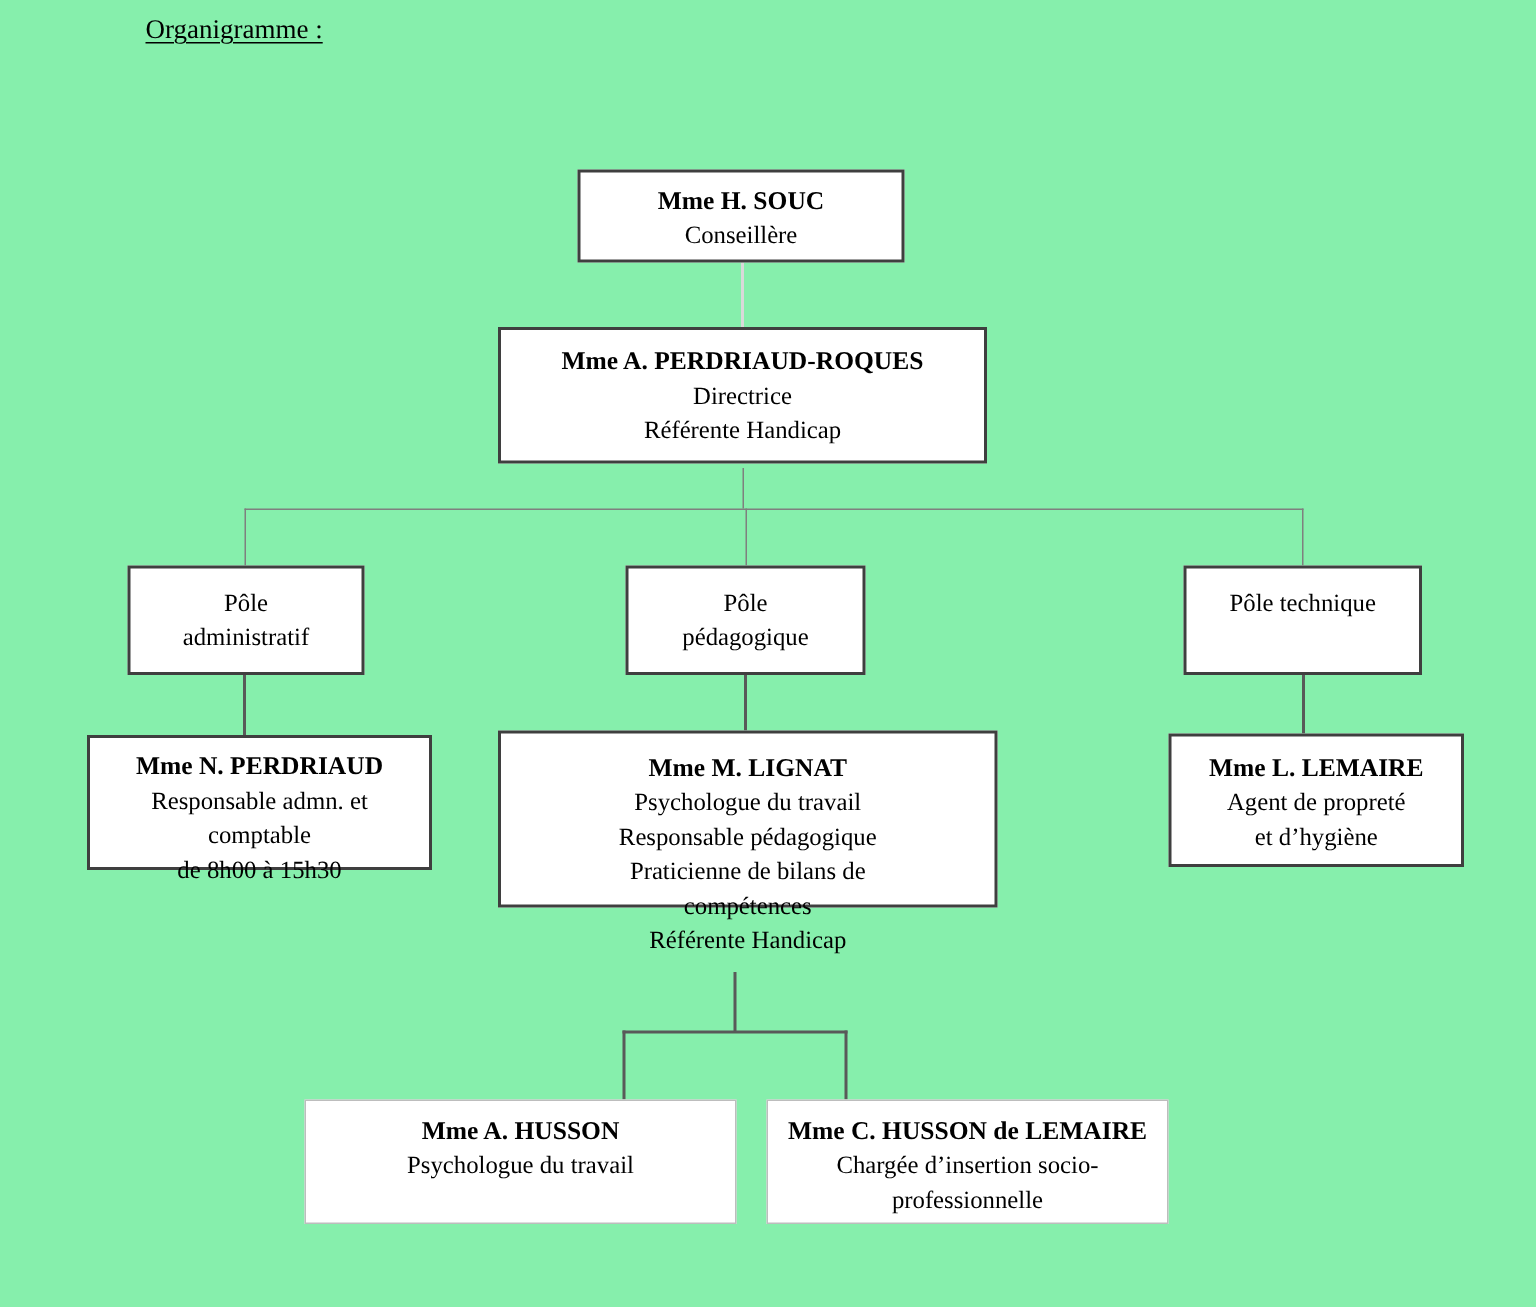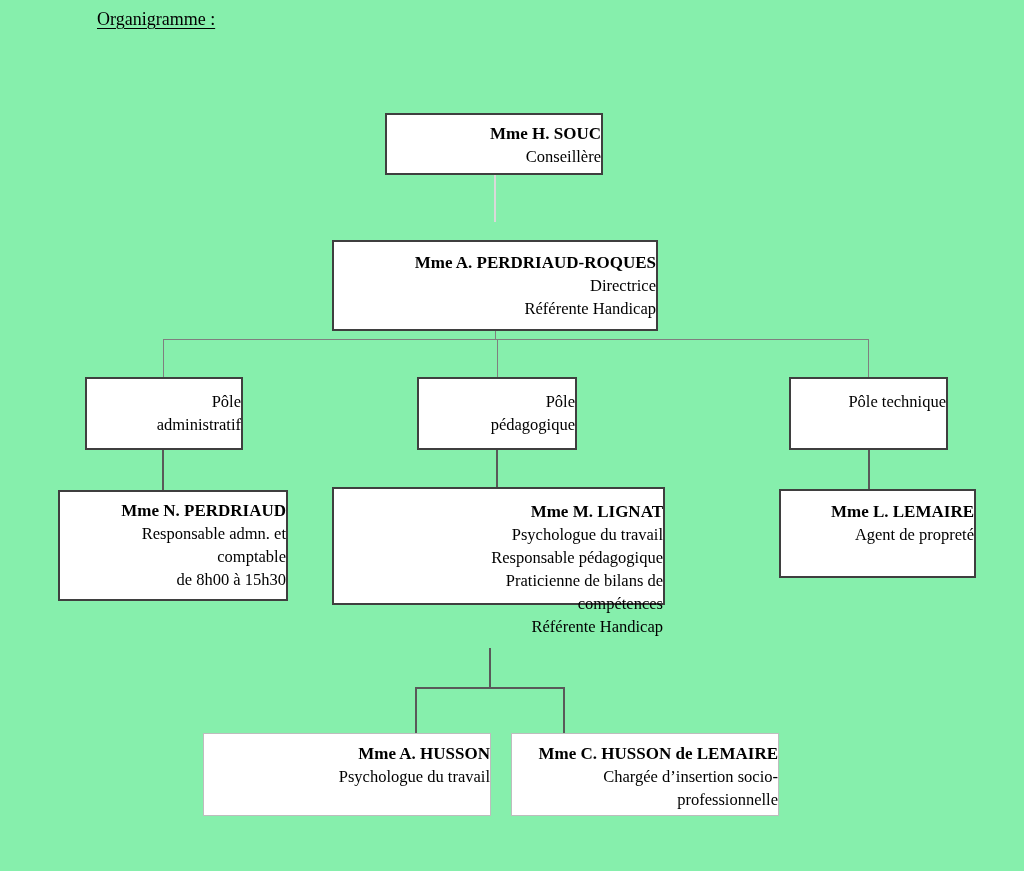--- a/index.html
+++ b/index.html
@@ -25,21 +25,21 @@
     line-height: 24px;
     text-decoration: underline;
     text-underline-offset: 3px;
     white-space: nowrap;
   }
   .box {
     position: absolute;
     box-sizing: border-box;
     background: #ffffff;
     border: 2px solid #3f3f3f;
-    text-align: right;
+    text-align: center;
   }
   .box.light {
     border: 1px solid #bdbdbd;
   }
   .name {
     font-weight: bold;
     font-size: 17px;
     line-height: 23px;
     white-space: nowrap;
   }
@@ -71,59 +71,60 @@
   <div class="conn" style="left:489px;top:648px;width:2px;height:40px;background:#595959;"></div>
   <div class="conn" style="left:415px;top:687px;width:150px;height:2px;background:#595959;"></div>
   <div class="conn" style="left:415px;top:687px;width:2px;height:46px;background:#595959;"></div>
   <div class="conn" style="left:563px;top:687px;width:2px;height:46px;background:#595959;"></div>
 
   <div class="box" style="left:385px;top:113px;width:218px;height:62px;padding-top:7px;">
     <div class="name">Mme H. SOUC</div>
     <div class="line">Conseillère</div>
   </div>
 
-  <div class="box" style="left:332px;top:240px;width:326px;height:91px;padding-top:9px;">
+  <div class="box" style="left:332px;top:218px;width:326px;height:91px;padding-top:9px;">
     <div class="name">Mme A. PERDRIAUD-ROQUES</div>
     <div class="line">Directrice</div>
     <div class="line">Référente Handicap</div>
   </div>
 
   <div class="box" style="left:85px;top:377px;width:158px;height:73px;padding-top:11px;">
     <div class="line">Pôle</div>
     <div class="line">administratif</div>
   </div>
 
   <div class="box" style="left:417px;top:377px;width:160px;height:73px;padding-top:11px;">
     <div class="line">Pôle</div>
     <div class="line">pédagogique</div>
   </div>
 
   <div class="box" style="left:789px;top:377px;width:159px;height:73px;padding-top:11px;">
     <div class="line">Pôle technique</div>
   </div>
 
-  <div class="box" style="left:58px;top:490px;width:230px;height:111px;padding-top:7px;">
+  <div class="box" style="left:58px;top:490px;width:230px;height:90px;padding-top:7px;">
     <div class="name">Mme N. PERDRIAUD</div>
     <div class="line">Responsable admn. et</div>
     <div class="line">comptable</div>
     <div class="line">de 8h00 à 15h30</div>
   </div>
 
   <div class="box" style="left:332px;top:487px;width:333px;height:118px;padding-top:11px;">
     <div class="name">Mme M. LIGNAT</div>
     <div class="line">Psychologue du travail</div>
     <div class="line">Responsable pédagogique</div>
     <div class="line">Praticienne de bilans de</div>
     <div class="line">compétences</div>
     <div class="line">Référente Handicap</div>
   </div>
 
   <div class="box" style="left:779px;top:489px;width:197px;height:89px;padding-top:9px;">
     <div class="name">Mme L. LEMAIRE</div>
     <div class="line">Agent de propreté</div>
+    <div class="line">et d’hygiène</div>
   </div>
 
   <div class="box light" style="left:203px;top:733px;width:288px;height:83px;padding-top:8px;">
     <div class="name">Mme A. HUSSON</div>
     <div class="line">Psychologue du travail</div>
   </div>
 
   <div class="box light" style="left:511px;top:733px;width:268px;height:83px;padding-top:8px;">
     <div class="name">Mme C. HUSSON de LEMAIRE</div>
     <div class="line">Chargée d’insertion socio-</div>

